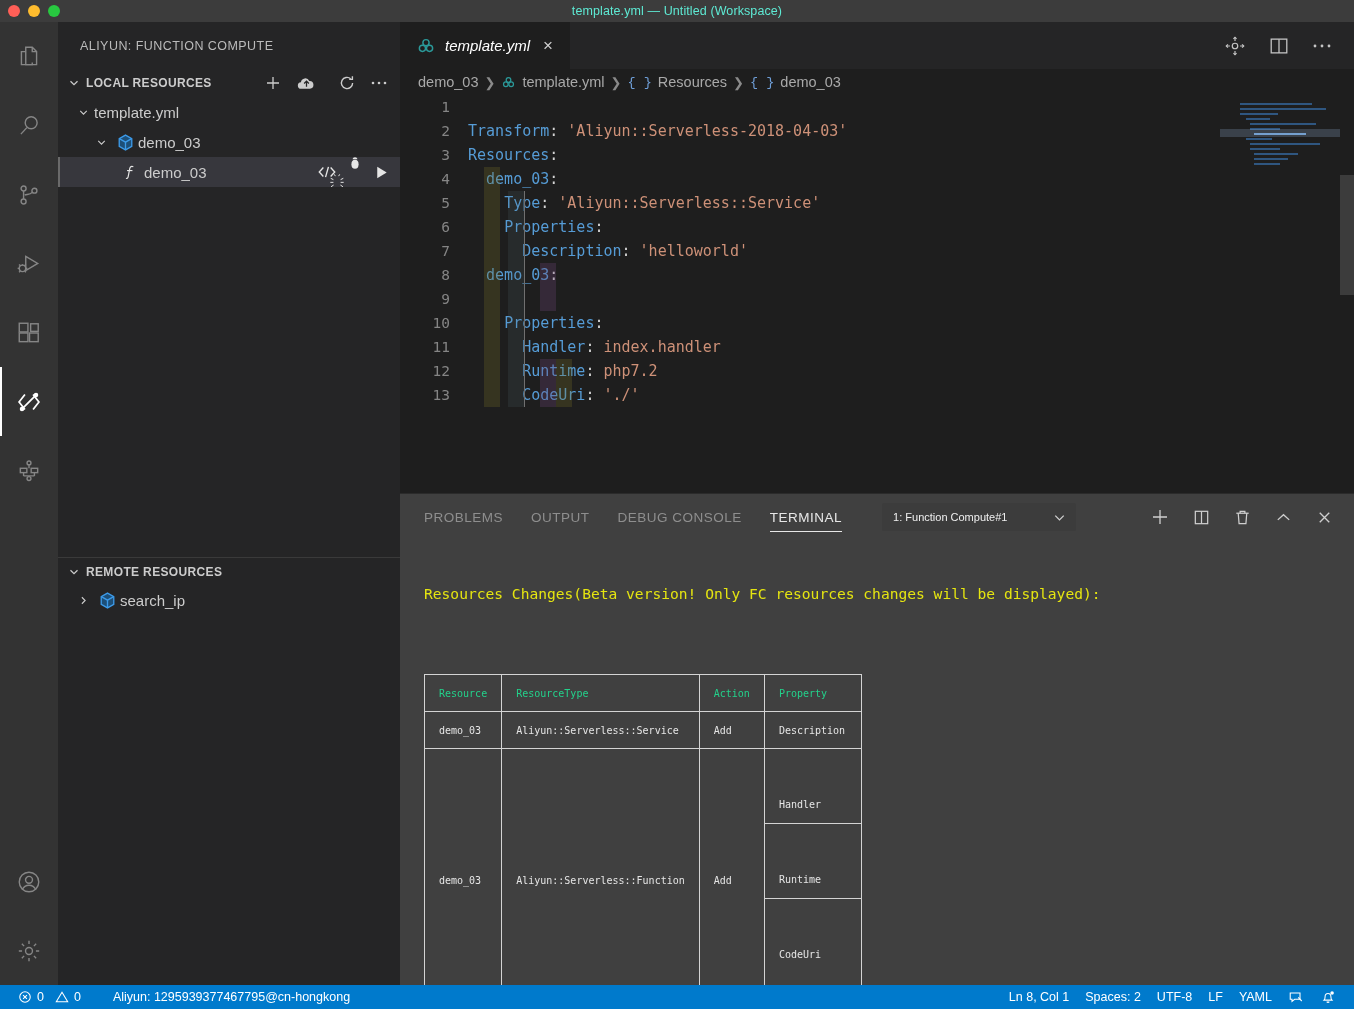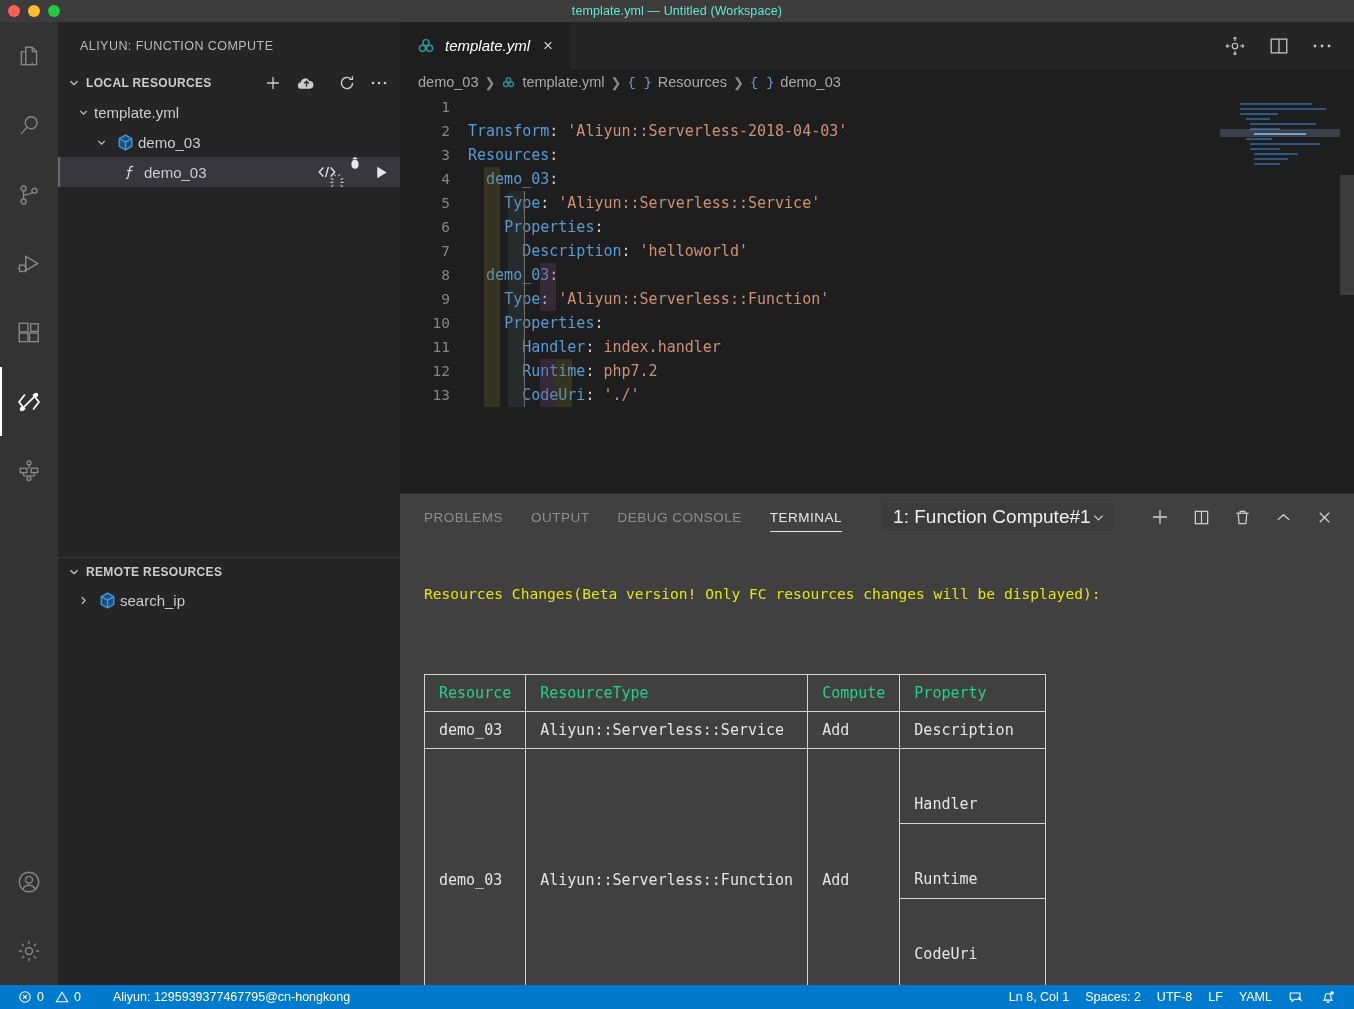--- a/index.html
+++ b/index.html
@@ -123,37 +123,37 @@
   .ptab {
     font-size: 13.5px; color: #8e8e8e; letter-spacing: .5px; text-transform: uppercase;
     margin-right: 28px; position: relative; height: 46px; display: flex; align-items: center; cursor: pointer;
   }
   .ptab.active { color: #e7e7e7; }
   .ptab.active::after {
     content: ""; position: absolute; left: 0; right: 0; bottom: 8px; height: 1px; background: #e7e7e7;
   }
   .term-select {
     margin-left: 12px; height: 28px; min-width: 194px; background: #3c3c3c; color: #f0f0f0;
-    border: 1px solid #3c3c3c; border-radius: 2px; font-size: 19px;
+    border: 1px solid #3c3c3c; border-radius: 2px; font-size: 11px;
     display: flex; align-items: center; padding: 0 8px 0 10px; cursor: pointer;
   }
   .term-select .chev { margin-left: auto; font-size: 12px; color: #d0d0d0; }
   .panel-actions { margin-left: auto; display: flex; align-items: center; gap: 22px; color: #cfcfcf; padding-right: 6px; }
   .panel-actions .pa { cursor: pointer; display: flex; align-items: center; justify-content: center; }
 
   .terminal {
     flex: 1; overflow: hidden; padding: 6px 0 0 24px;
     font-family: "DejaVu Sans Mono", "Liberation Mono", monospace;
     font-size: 14.6px; line-height: 19px; color: #cccccc; white-space: pre;
   }
   .t-yellow { color: #e5e510; }
   .t-table { border-collapse: collapse; margin: 14px 0 10px 0; }
   .t-table td, .t-table th {
     border: 1px solid #d4d4d4; padding: 4px 14px; font-weight: normal; text-align: left;
-    font-family: "DejaVu Sans Mono", "Liberation Mono", monospace; font-size: 15px; color: #e5e5e5;
+    font-family: "DejaVu Sans Mono", "Liberation Mono", monospace; font-size: 10px; color: #e5e5e5;
     height: 37px;
   }
   .t-table th { color: #23d18b; }
   .t-table td.nested { padding: 0; border: 1px solid #d4d4d4; vertical-align: top; }
   .t-table td.nested div { border-bottom: 1px solid #d4d4d4; padding: 8px 14px; height: 37px; }
   .t-table td.nested div:last-child { border-bottom: none; }
 
   
   .statusbar {
     height: 24px; flex: 0 0 24px; background: #007acc; display: flex; align-items: center;
@@ -439,21 +439,21 @@
       <div class="editor-area">
         <div class="code" id="code-lines">
             <div class="cline"><span class="lnum">1</span></div>
             <div class="cline"><span class="lnum">2</span><span class="ctext"><span></span><span class="k">Transform</span><span class="p">:</span><span class="p"> </span><span class="s">'Aliyun::Serverless-2018-04-03'</span></span></div>
             <div class="cline"><span class="lnum">3</span><span class="ctext"><span></span><span class="k">Resources</span><span class="p">:</span></span></div>
             <div class="cline"><span class="lnum">4</span><span class="ctext"><span>  </span><span class="k">demo_03</span><span class="p">:</span></span></div>
             <div class="cline"><span class="lnum">5</span><span class="ctext"><span>    </span><span class="k">Type</span><span class="p">:</span><span class="p"> </span><span class="s">'Aliyun::Serverless::Service'</span></span></div>
             <div class="cline"><span class="lnum">6</span><span class="ctext"><span>    </span><span class="k">Properties</span><span class="p">:</span></span></div>
             <div class="cline"><span class="lnum">7</span><span class="ctext"><span>      </span><span class="k">Description</span><span class="p">:</span><span class="p"> </span><span class="s">'helloworld'</span></span></div>
             <div class="cline"><span class="lnum">8</span><span class="ctext"><span>  </span><span class="k">demo_03</span><span class="p">:</span></span></div>
-            <div class="cline"><span class="lnum">9</span><span class="ctext"><span>    </span><span class="k">Type</span><span class="p">:</span><span class="p"> </span><span class="s">'Aliyun::Serverless::Function'</span></span></div>
+            <div class="cline"><span class="lnum">9</span></div>
             <div class="cline"><span class="lnum">10</span><span class="ctext"><span>    </span><span class="k">Properties</span><span class="p">:</span></span></div>
             <div class="cline"><span class="lnum">11</span><span class="ctext"><span>      </span><span class="k">Handler</span><span class="p">:</span><span class="p"> </span><span class="v">index.handler</span></span></div>
             <div class="cline"><span class="lnum">12</span><span class="ctext"><span>      </span><span class="k">Runtime</span><span class="p">:</span><span class="p"> </span><span class="v">php7.2</span></span></div>
             <div class="cline"><span class="lnum">13</span><span class="ctext"><span>      </span><span class="k">CodeUri</span><span class="p">:</span><span class="p"> </span><span class="s">'./'</span></span></div>
           </div>
 
         <div class="guides">
           <div class="guide" style="left:16px;  top:72px; height:240px; width:16px; background:rgba(120,110,40,0.28);"></div>
           <div class="guide" style="left:40px;  top:96px; height:216px; width:16px; background:rgba(90,110,120,0.16);"></div>
           <div class="guide" style="left:56px;  top:96px; height:216px; width:1px;  background:#707070;"></div>
@@ -529,21 +529,21 @@
           </div>
         </div>
 
         <div class="terminal">
           <div class="t-yellow">Resources Changes(Beta version! Only FC resources changes will be displayed):</div>
 
           <table class="t-table">
             <tbody><tr>
               <th>Resource</th>
               <th>ResourceType</th>
-              <th>Compute</th>
+              <th>Action</th>
               <th>Property</th>
             </tr>
             <tr>
               <td>demo_03</td>
               <td>Aliyun::Serverless::Service</td>
               <td>Add</td>
               <td>Description</td>
             </tr>
             <tr>
               <td>demo_03</td>

